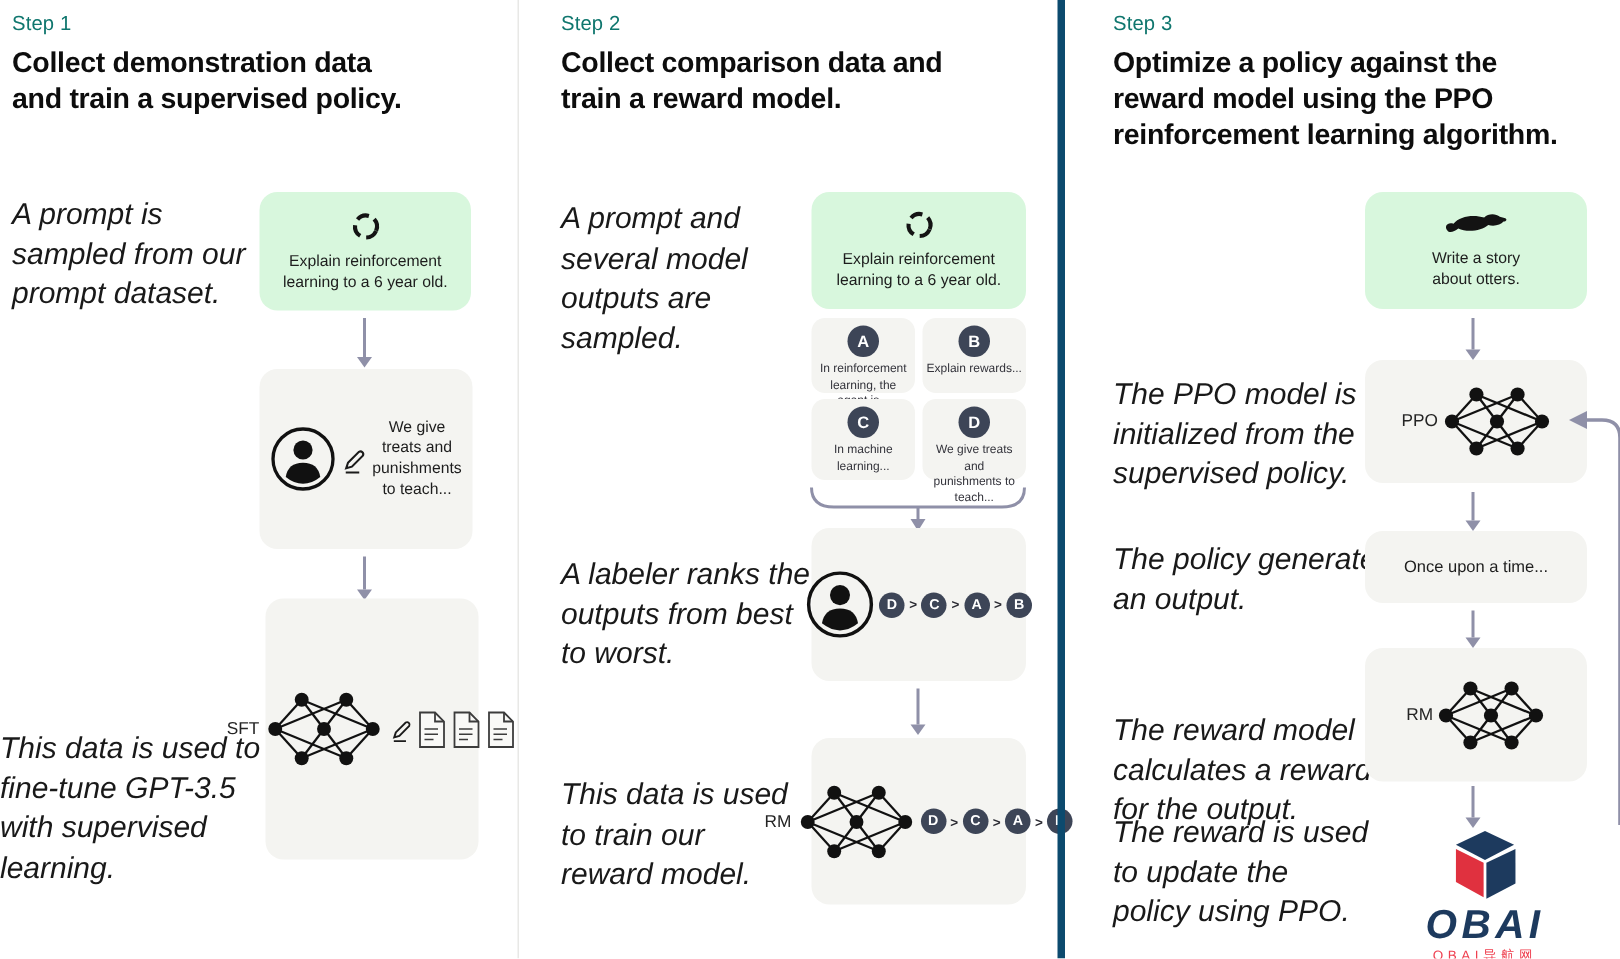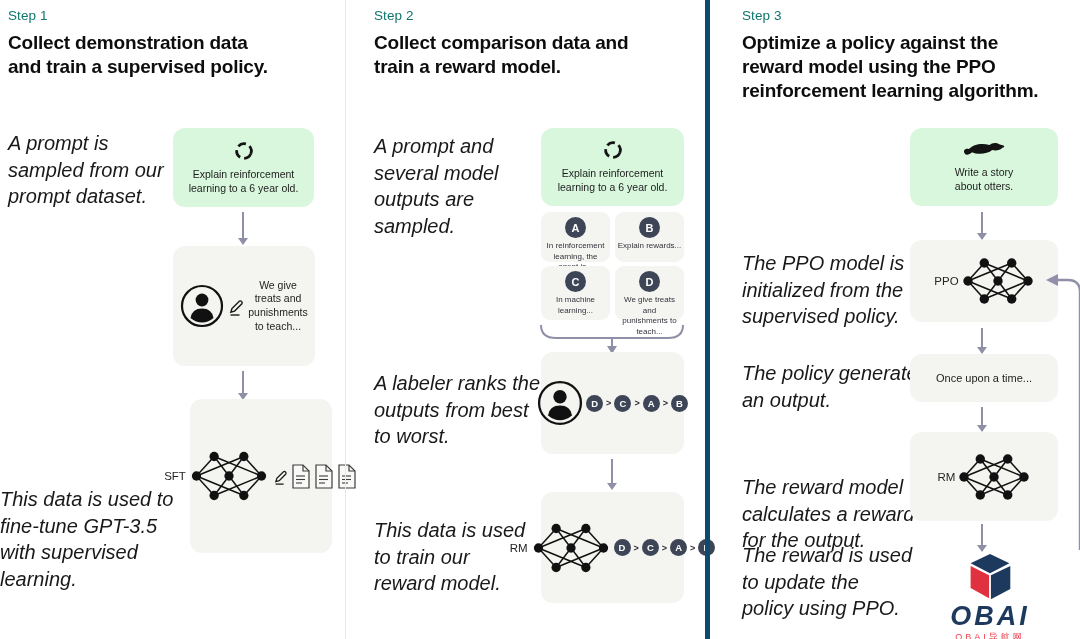--- a/index.html
+++ b/index.html
@@ -74,21 +74,21 @@
           <path d="M5,12.5 L12.3,5.2 a1.9,1.9 0 0 1 2.6,2.6 L7.6,15.1 L3.8,16.2 Z" fill="none" stroke="#1b1b1b" stroke-width="1.4"></path>
           <line x1="3.5" y1="19" x2="12.5" y2="19" stroke="#1b1b1b" stroke-width="1.4"></line>
         </svg>
       </span>
       <span class="box-text">We give treats and
 punishments to teach...</span>
     </div>
 
     <div class="v-arrow" style="left:242px; top:371px; height:22px;"></div>
 
-    <div class="abs graybox" style="left:190px; top:399px; width:142px; height:154px;">
+    <div class="abs graybox" style="left:177px; top:399px; width:142px; height:174px;">
       <span class="model-label">SFT</span>
       <span>
         <svg width="80" height="52" viewBox="0 0 84 56">
           <g stroke="#111" stroke-width="1.6">
             <line x1="26" y1="7" x2="7" y2="28"></line>
               <line x1="26" y1="7" x2="42" y2="28"></line>
               <line x1="26" y1="7" x2="77" y2="28"></line>
             <line x1="58" y1="7" x2="7" y2="28"></line>
               <line x1="58" y1="7" x2="42" y2="28"></line>
               <line x1="58" y1="7" x2="77" y2="28"></line>

